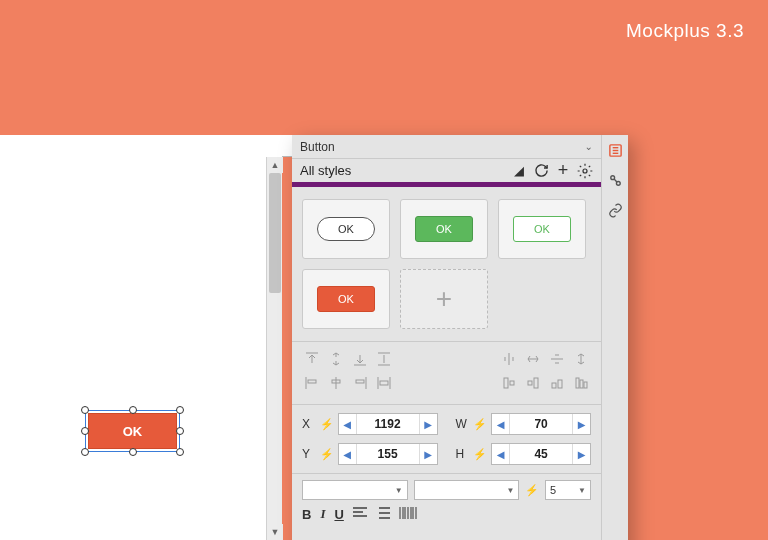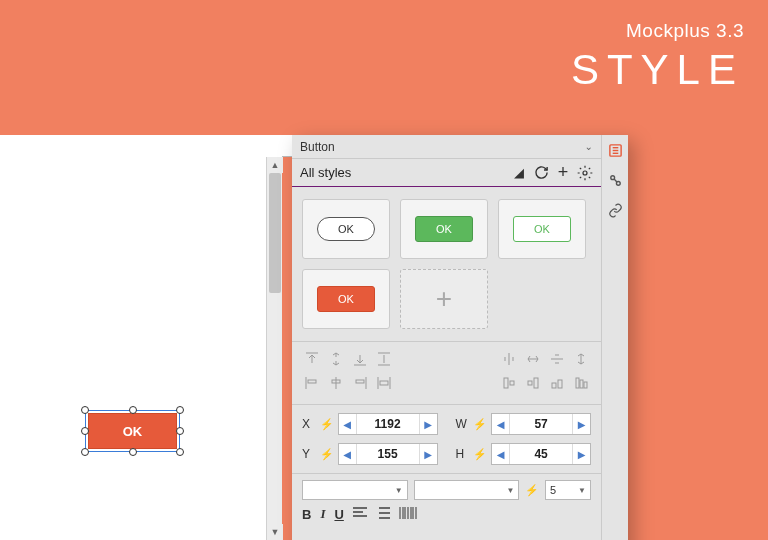--- a/index.html
+++ b/index.html
@@ -21,21 +21,21 @@
 .scrollbar { position: absolute; top: 157px; left: 266px; width: 16px; height: 383px; background: #ececec; border-left: 1px solid #d0d0d0; }
 .scroll-btn { width: 16px; height: 16px; background: #ececec; display: flex; align-items: center; justify-content: center; font-size: 9px; color: #666; }
 .scroll-thumb { position: absolute; top: 16px; left: 2px; width: 12px; height: 120px; background: #c4c4c4; border-radius: 2px; }
 .panel { position: absolute; top: 135px; left: 292px; width: 336px; height: 440px; background: #e4e4e4; box-shadow: 6px 6px 18px rgba(0,0,0,.25); display: flex; }
 .panel-main { width: 310px; border-right: 1px solid #cacaca; }
 .panel-side { width: 26px; background: #e4e4e4; display: flex; flex-direction: column; align-items: center; padding-top: 6px; gap: 12px; }
 .side-icon { width: 18px; height: 18px; display: flex; align-items: center; justify-content: center; color: #555; cursor: pointer; }
 .side-icon.active { color: #e65a3a; }
 .p-header { height: 24px; background: #e4e4e4; border-bottom: 1px solid #cacaca; display: flex; align-items: center; padding: 0 8px; font-size: 12px; color: #333; justify-content: space-between; }
 .p-collapse { font-size: 10px; color: #666; cursor: pointer; }
-.styles-row { height: 28px; display: flex; align-items: center; padding: 0 8px; font-size: 13px; color: #222; gap: 6px; border-bottom: 1px solid #701a75; }
+.styles-row { height: 28px; display: flex; align-items: center; padding: 0 8px; font-size: 13px; color: #222; gap: 6px; border-bottom: 5px solid #701a75; }
 .styles-row .sp { flex: 1; }
 .ic { width: 16px; height: 16px; display: flex; align-items: center; justify-content: center; cursor: pointer; color: #333; }
 .thumbs { display: flex; flex-wrap: wrap; gap: 10px; padding: 12px 10px; border-bottom: 1px solid #cacaca; background:#e4e4e4; }
 .thumb { width: 88px; height: 60px; background: #f4f4f4; border: 1px solid #cacaca; border-radius: 3px; display: flex; align-items: center; justify-content: center; }
 .thumb.add { border: 1px dashed #bbb; background: #ececec; }
 .tb { padding: 4px 16px; font-size: 11px; border-radius: 3px; }
 .tb-pill { border: 1px solid #555; border-radius: 14px; background: #fff; color: #333; padding: 5px 20px; }
 .tb-green { background: #5cb85c; color: #fff; border: 1px solid #4a9a4a; padding: 6px 20px; }
 .tb-outline { border: 1px solid #5cb85c; color: #5cb85c; background: #fff; padding: 6px 20px; }
 .tb-orange { background: #e65a3a; color: #fff; border: 1px solid #d04a2a; padding: 6px 20px; }
@@ -59,21 +59,20 @@
 .dd.flex { flex:1; }
 .dd .car { margin-left:auto; font-size:8px; color:#666; }
 .trow2 { display:flex; gap:9px; align-items:center; font-size:13px; font-weight:bold; color:#333; }
 .trow2 span { cursor:pointer; }
 </style>
 </head>
 <body>
 
 <div class="banner">
   <div class="banner-title">Mockplus 3.3</div>
-  <div class="banner-subtitle">STYLE</div>
 </div>
 
 <div class="ruler">
   <span class="ruler-mark" style="left:2px;top:2px">1100</span>
   <span class="ruler-mark" style="left:102px;top:2px">1200</span>
   <span class="ruler-mark" style="left:202px;top:2px">1300</span>
   <div class="ruler-tick" style="left:0;height:10px"></div>
   <div class="ruler-tick" style="left:20px;height:5px"></div>
     <div class="ruler-tick" style="left:40px;height:5px"></div>
     <div class="ruler-tick" style="left:60px;height:5px"></div>
@@ -275,21 +274,21 @@
           <span class="spin-btn">◀</span>
           <span class="spin-val">1192</span>
           <span class="spin-btn r">▶</span>
         </div>
       </div>
       <div class="coord-row">
         <span class="coord-lbl">W</span>
         <span class="bolt">⚡</span>
         <div class="spinner">
           <span class="spin-btn">◀</span>
-          <span class="spin-val">57</span>
+          <span class="spin-val">70</span>
           <span class="spin-btn r">▶</span>
         </div>
       </div>
       <div class="coord-row">
         <span class="coord-lbl">Y</span>
         <span class="bolt">⚡</span>
         <div class="spinner">
           <span class="spin-btn">◀</span>
           <span class="spin-val">155</span>
           <span class="spin-btn r">▶</span>

